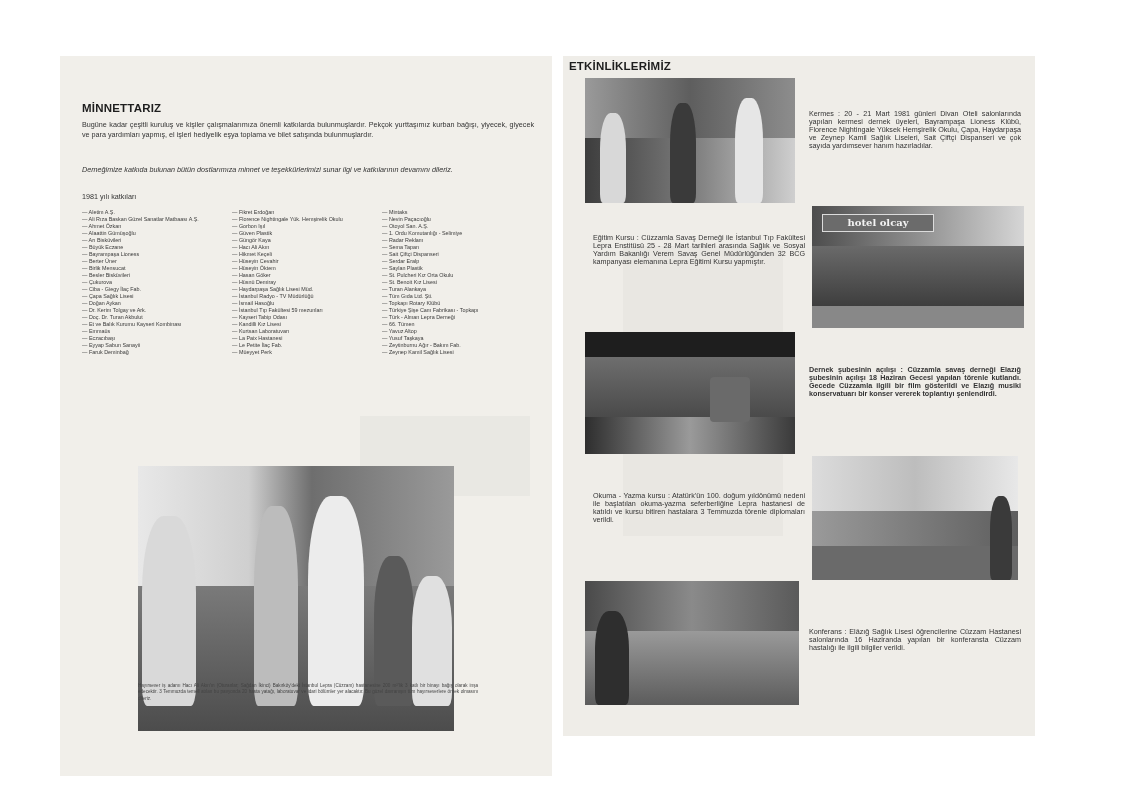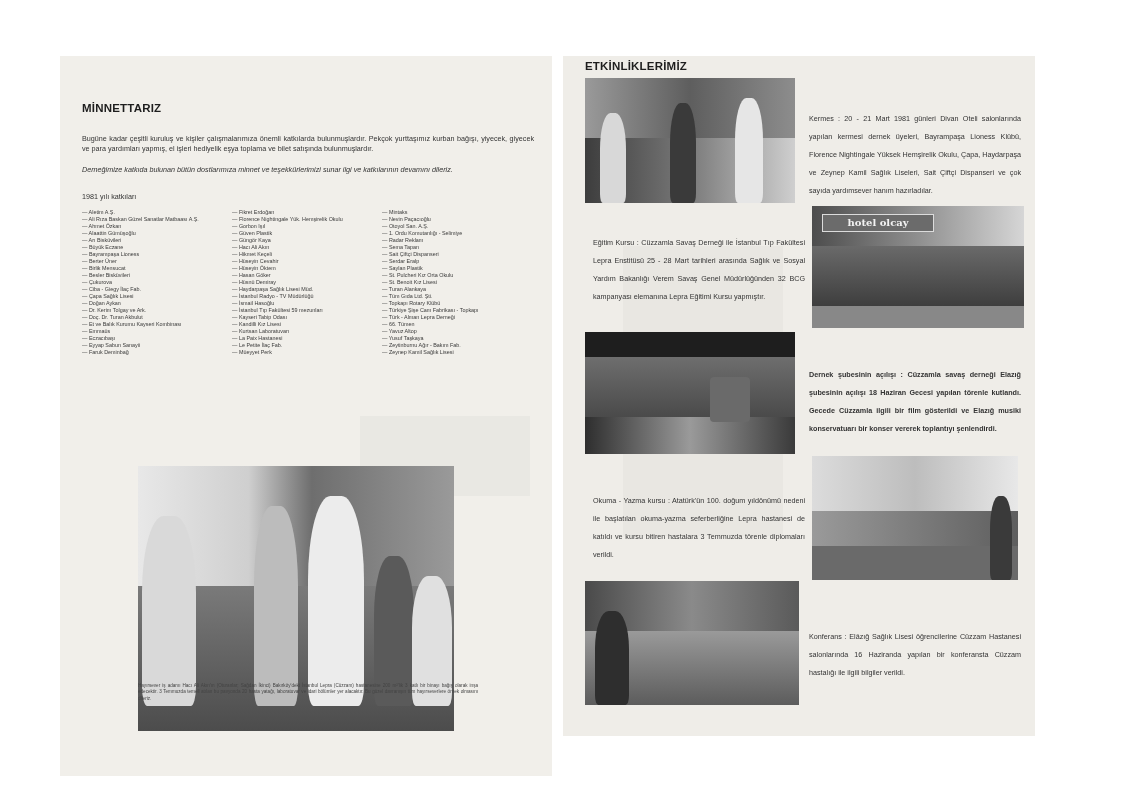--- a/index.html
+++ b/index.html
@@ -18,36 +18,36 @@
   .para { position: absolute; font-size: 7.2px; line-height: 10.4px; color: #333; text-align: justify; }
 
   .list-col { position: absolute; top: 153px; font-size: 5.4px; line-height: 7.0px; color: #3a3a3a; white-space: nowrap; }
   .list-col li { list-style: none; }
   .list-col li::before { content: "— "; }
 
   .photo { position: absolute; background: #777; overflow: hidden; }
   .photo .band { position: absolute; left: 0; right: 0; }
   .photo .fig { position: absolute; border-radius: 40% 40% 10% 10%; }
 
-  .caption { position: absolute; font-size: 7.2px; line-height: 18px; color: #333; text-align: justify; }
+  .caption { position: absolute; font-size: 7.2px; line-height: 8px; color: #333; text-align: justify; }
   .photo-caption { position: absolute; font-size: 4.6px; line-height: 6.4px; color: #444; text-align: justify; }
 
   .sign { position: absolute; left: 10px; top: 8px; width: 112px; height: 18px; background: #6b6b6b;
           border: 1px solid #dcdcdc; color: #f2f2f2; font-family: "DejaVu Serif", serif; font-weight: bold;
           font-size: 10px; line-height: 16px; text-align: center; }
 </style>
 </head>
 <body>
 
 <div id="page-left" class="page">
   <div class="ghost" style="left:300px;top:360px;width:170px;height:80px;"></div>
 
   <div class="heading" style="left:22px;top:46px;">MİNNETTARIZ</div>
 
-  <p class="para" style="left:22px;top:78px;width:452px;">Bugüne kadar çeşitli kuruluş ve kişiler çalışmalarımıza önemli katkılarda bulunmuşlardır. Pekçok yurttaşımız kurban bağışı, yiyecek, giyecek ve para yardımları yapmış, el işleri hediyelik eşya toplama ve bilet satışında bulunmuşlardır.</p>
+  <p class="para" style="left:22px;top:64px;width:452px;">Bugüne kadar çeşitli kuruluş ve kişiler çalışmalarımıza önemli katkılarda bulunmuşlardır. Pekçok yurttaşımız kurban bağışı, yiyecek, giyecek ve para yardımları yapmış, el işleri hediyelik eşya toplama ve bilet satışında bulunmuşlardır.</p>
   <p class="para" style="left:22px;top:109px;width:452px;font-style:italic;">Derneğimize katkıda bulunan bütün dostlarımıza minnet ve teşekkürlerimizi sunar ilgi ve katkılarının devamını dileriz.</p>
   <p class="para" style="left:22px;top:136px;width:200px;">1981 yılı katkıları</p>
 
   <ul class="list-col" style="left:22px;" id="col1">
       <li>Aletim A.Ş.</li>
       <li>Ali Rıza Baskan Güzel Sanatlar Matbaası A.Ş.</li>
       <li>Ahmet Özkan</li>
       <li>Alaattin Gümüşoğlu</li>
       <li>Arı Bisküvileri</li>
       <li>Büyük Eczane</li>
@@ -123,21 +123,21 @@
     <div class="fig" style="left:236px;top:90px;width:40px;height:150px;background:#5a5a5a;"></div>
     <div class="fig" style="left:274px;top:110px;width:40px;height:130px;background:#e0e0e0;"></div>
   </div>
 
   <p class="photo-caption" style="left:78px;top:627px;width:340px;">Hayırsever iş adamı Hacı Ali Akın'ın (Oturanlar; Sağdan İkinci) Bakırköy'deki İstanbul Lepra (Cüzzam) hastanesine 200 m²'lik 3 katlı bir binayı bağış olarak inşa edecektir. 3 Temmuzda temeli atılan bu pavyonda 20 hasta yatağı, laboratuvar ve idari bölümler yer alacaktır. Bu güzel davranışın tüm hayırseverlere örnek olmasını dileriz.</p>
 </div>
 
 <div id="page-right" class="page">
   <div class="ghost" style="left:60px;top:190px;width:160px;height:290px;"></div>
 
-  <div class="heading" style="left:22px;top:4px;">ETKİNLİKLERİMİZ</div>
+  <div class="heading" style="left:6px;top:4px;">ETKİNLİKLERİMİZ</div>
 
   <div class="photo" style="left:22px;top:22px;width:210px;height:125px;background:#6a6a6a;">
     <div class="band" style="top:0;height:60px;background:linear-gradient(90deg,#9a9a9a,#5e5e5e,#8d8d8d);"></div>
     <div class="band" style="top:60px;height:65px;background:linear-gradient(90deg,#3d3d3d,#7a7a7a,#cfcfcf);"></div>
     <div class="fig" style="left:15px;top:35px;width:26px;height:90px;background:#d8d8d8;"></div>
     <div class="fig" style="left:85px;top:25px;width:26px;height:100px;background:#3a3a3a;"></div>
     <div class="fig" style="left:150px;top:20px;width:28px;height:105px;background:#e6e6e6;"></div>
   </div>
   <p class="caption" style="left:246px;top:54px;width:212px;">Kermes : 20 - 21 Mart 1981 günleri Divan Oteli salonlarında yapılan kermesi dernek üyeleri, Bayrampaşa Lioness Klübü, Florence Nightingale Yüksek Hemşirelik Okulu, Çapa, Haydarpaşa ve Zeynep Kamil Sağlık Liseleri, Sait Çiftçi Dispanseri ve çok sayıda yardımsever hanım hazırladılar.</p>
 

